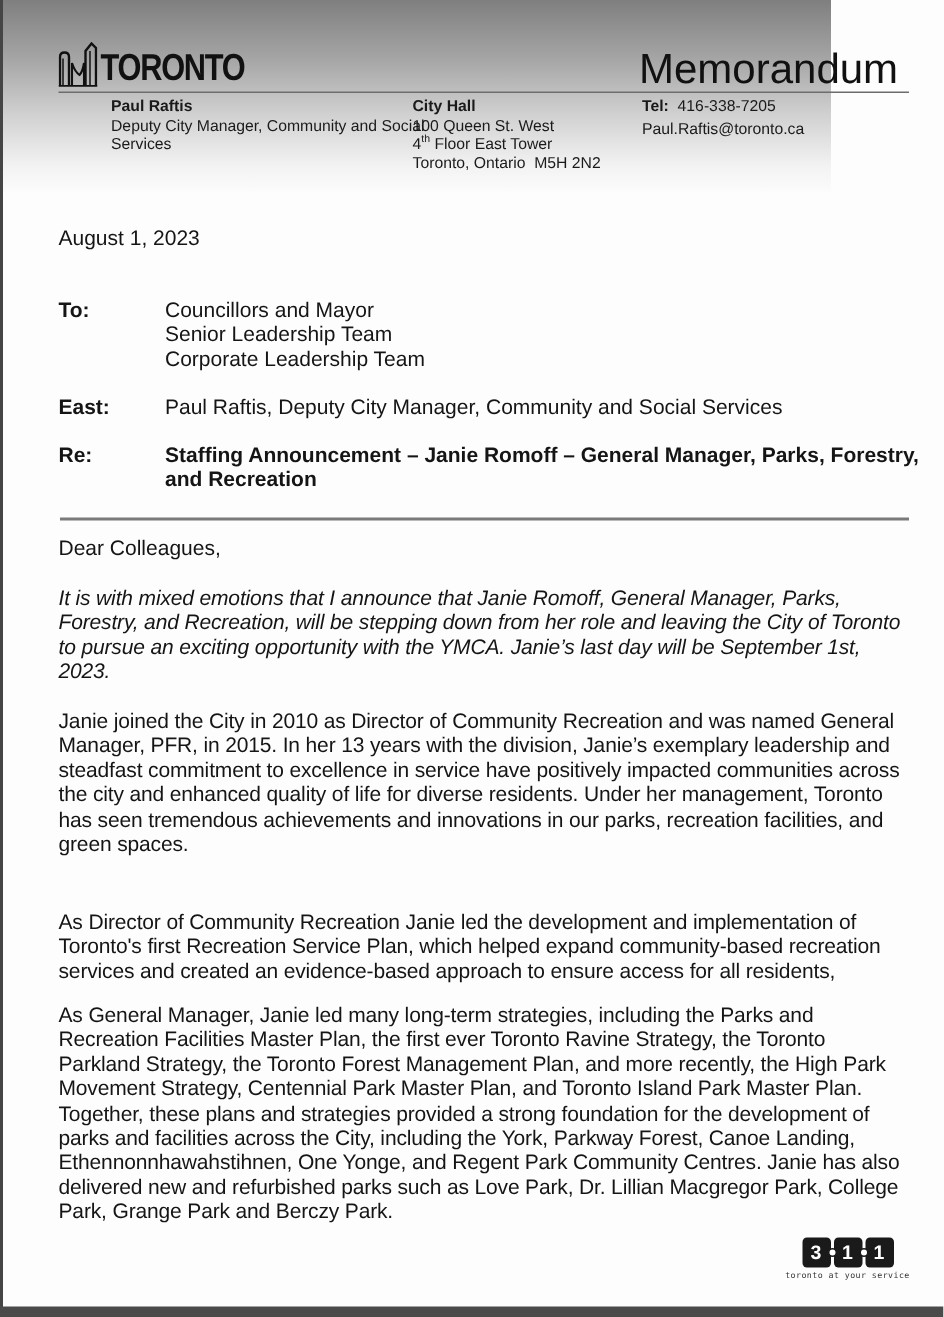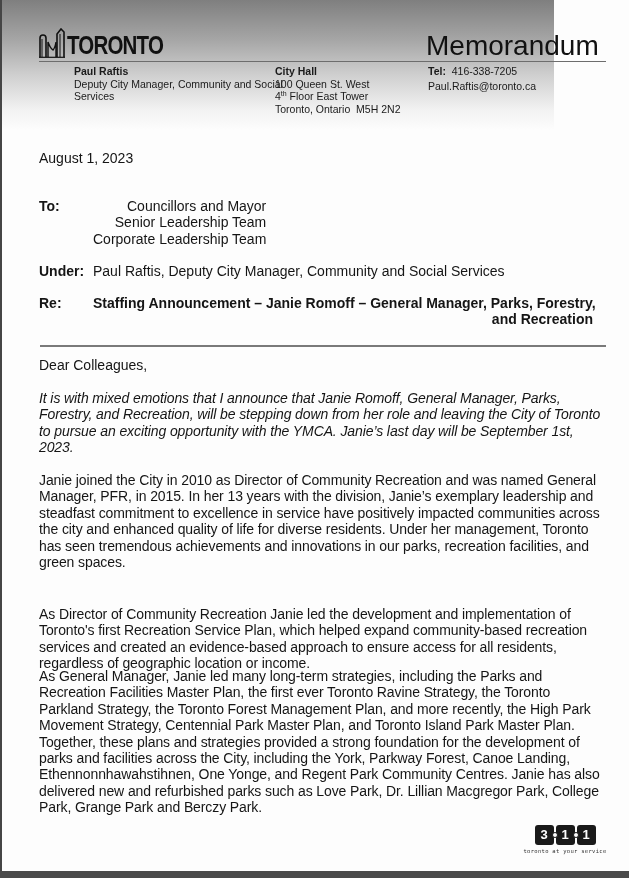--- a/index.html
+++ b/index.html
@@ -90,24 +90,23 @@
       font-size: 14px;
     }
     .field-label {
       position: absolute;
       left: 37px;
       font-size: 14px;
       font-weight: bold;
     }
     .field-value {
       position: absolute;
-      left: 91px;
+      left: 108px;
       font-size: 14px;
       line-height: 16.3px;
-      text-align: right;
     }
     .re-value { font-weight: bold; width: 500px; }
     .body-rule {
       position: absolute;
       left: 38px; top: 345px;
       width: 566px; height: 2px;
       background: #7a7a7a;
     }
     .salutation {
       position: absolute;
@@ -207,21 +206,21 @@
 
   <div class="date">August 1, 2023</div>
 
   <div class="field-label" style="top:198px;">To:</div>
   <div class="field-value" style="top:198px;">
     <div>Councillors and Mayor</div>
     <div>Senior Leadership Team</div>
     <div>Corporate Leadership Team</div>
   </div>
 
-  <div class="field-label" style="top:263px;">Under:</div>
+  <div class="field-label" style="top:263px;">East:</div>
   <div class="field-value" style="top:263px;">Paul Raftis, Deputy City Manager, Community and Social Services</div>
 
   <div class="field-label" style="top:295px;">Re:</div>
   <div class="field-value re-value" style="top:295px;">
     <div style="white-space:nowrap">Staffing Announcement – Janie Romoff – General Manager, Parks, Forestry,</div>
     <div>and Recreation</div>
   </div>
 
   <div class="body-rule"></div>
 
@@ -240,21 +239,20 @@
     <span class="line">steadfast commitment to excellence in service have positively impacted communities across</span>
     <span class="line">the city and enhanced quality of life for diverse residents. Under her management, Toronto</span>
     <span class="line">has seen tremendous achievements and innovations in our parks, recreation facilities, and</span>
     <span class="line">green spaces.</span>
   </p>
 
   <p class="para" style="top:586px;margin-top:20px;">
     <span class="line">As Director of Community Recreation Janie led the development and implementation of</span>
     <span class="line">Toronto's first Recreation Service Plan, which helped expand community-based recreation</span>
     <span class="line">services and created an evidence-based approach to ensure access for all residents,</span>
-    <span class="line">regardless of geographic location or income.</span>
   </p>
 
   <p class="para" style="top:668px;">
     <span class="line">As General Manager, Janie led many long-term strategies, including the Parks and</span>
     <span class="line">Recreation Facilities Master Plan, the first ever Toronto Ravine Strategy, the Toronto</span>
     <span class="line">Parkland Strategy, the Toronto Forest Management Plan, and more recently, the High Park</span>
     <span class="line">Movement Strategy, Centennial Park Master Plan, and Toronto Island Park Master Plan.</span>
     <span class="line">Together, these plans and strategies provided a strong foundation for the development of</span>
     <span class="line">parks and facilities across the City, including the York, Parkway Forest, Canoe Landing,</span>
     <span class="line">Ethennonnhawahstihnen, One Yonge, and Regent Park Community Centres. Janie has also</span>

